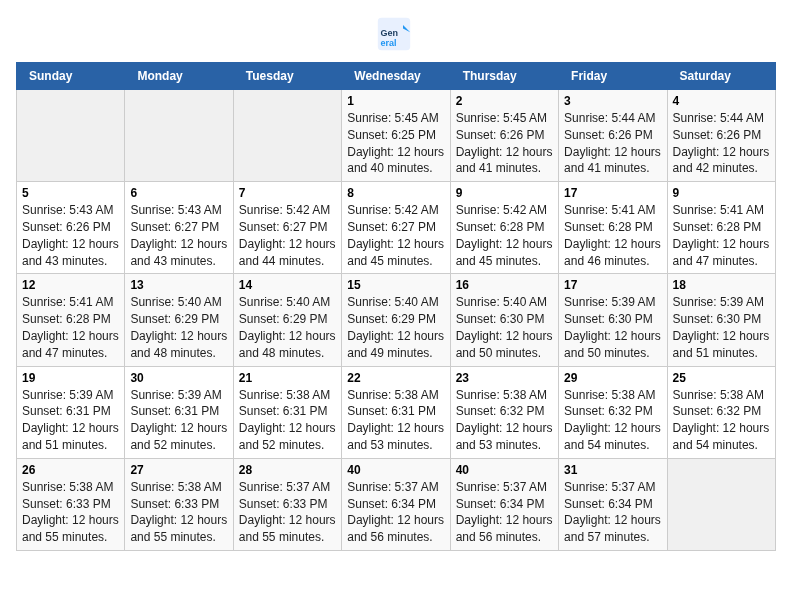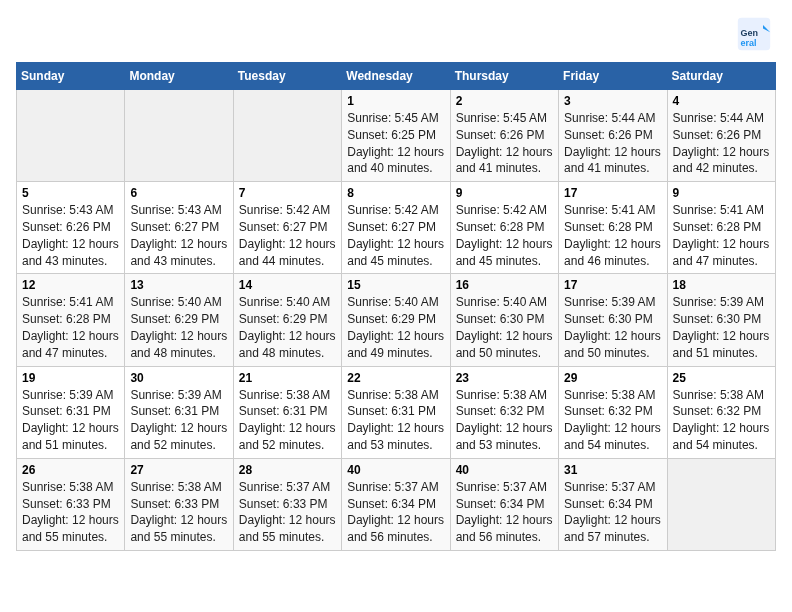--- a/index.html
+++ b/index.html
@@ -5,21 +5,21 @@
     * { box-sizing: border-box; margin: 0; padding: 0; }
     body {
       font-family: Arial, sans-serif;
       background: #fff;
       width: 792px;
       min-height: 612px;
       padding: 16px;
     }
     .header {
       display: flex;
-      justify-content: flex-end;
+      justify-content: center;
       align-items: flex-start;
       margin-bottom: 10px;
     }
     .logo {
       display: flex;
       align-items: center;
       font-size: 18px;
       font-weight: bold;
       color: #1a3a5c;
     }
@@ -41,21 +41,21 @@
       color: #333;
     }
     table {
       width: 100%;
       border-collapse: collapse;
       font-size: 10.5px;
     }
     thead tr th {
       background-color: #2962a6;
       color: #fff;
-      padding: 6px 4px;
+      padding: 6px 12px;
       text-align: left;
       font-size: 12px;
       font-weight: bold;
       border: 1px solid #2962a6;
     }
     tbody tr td {
       border: 1px solid #ccc;
       vertical-align: top;
       padding: 4px 5px;
       height: 80px;

